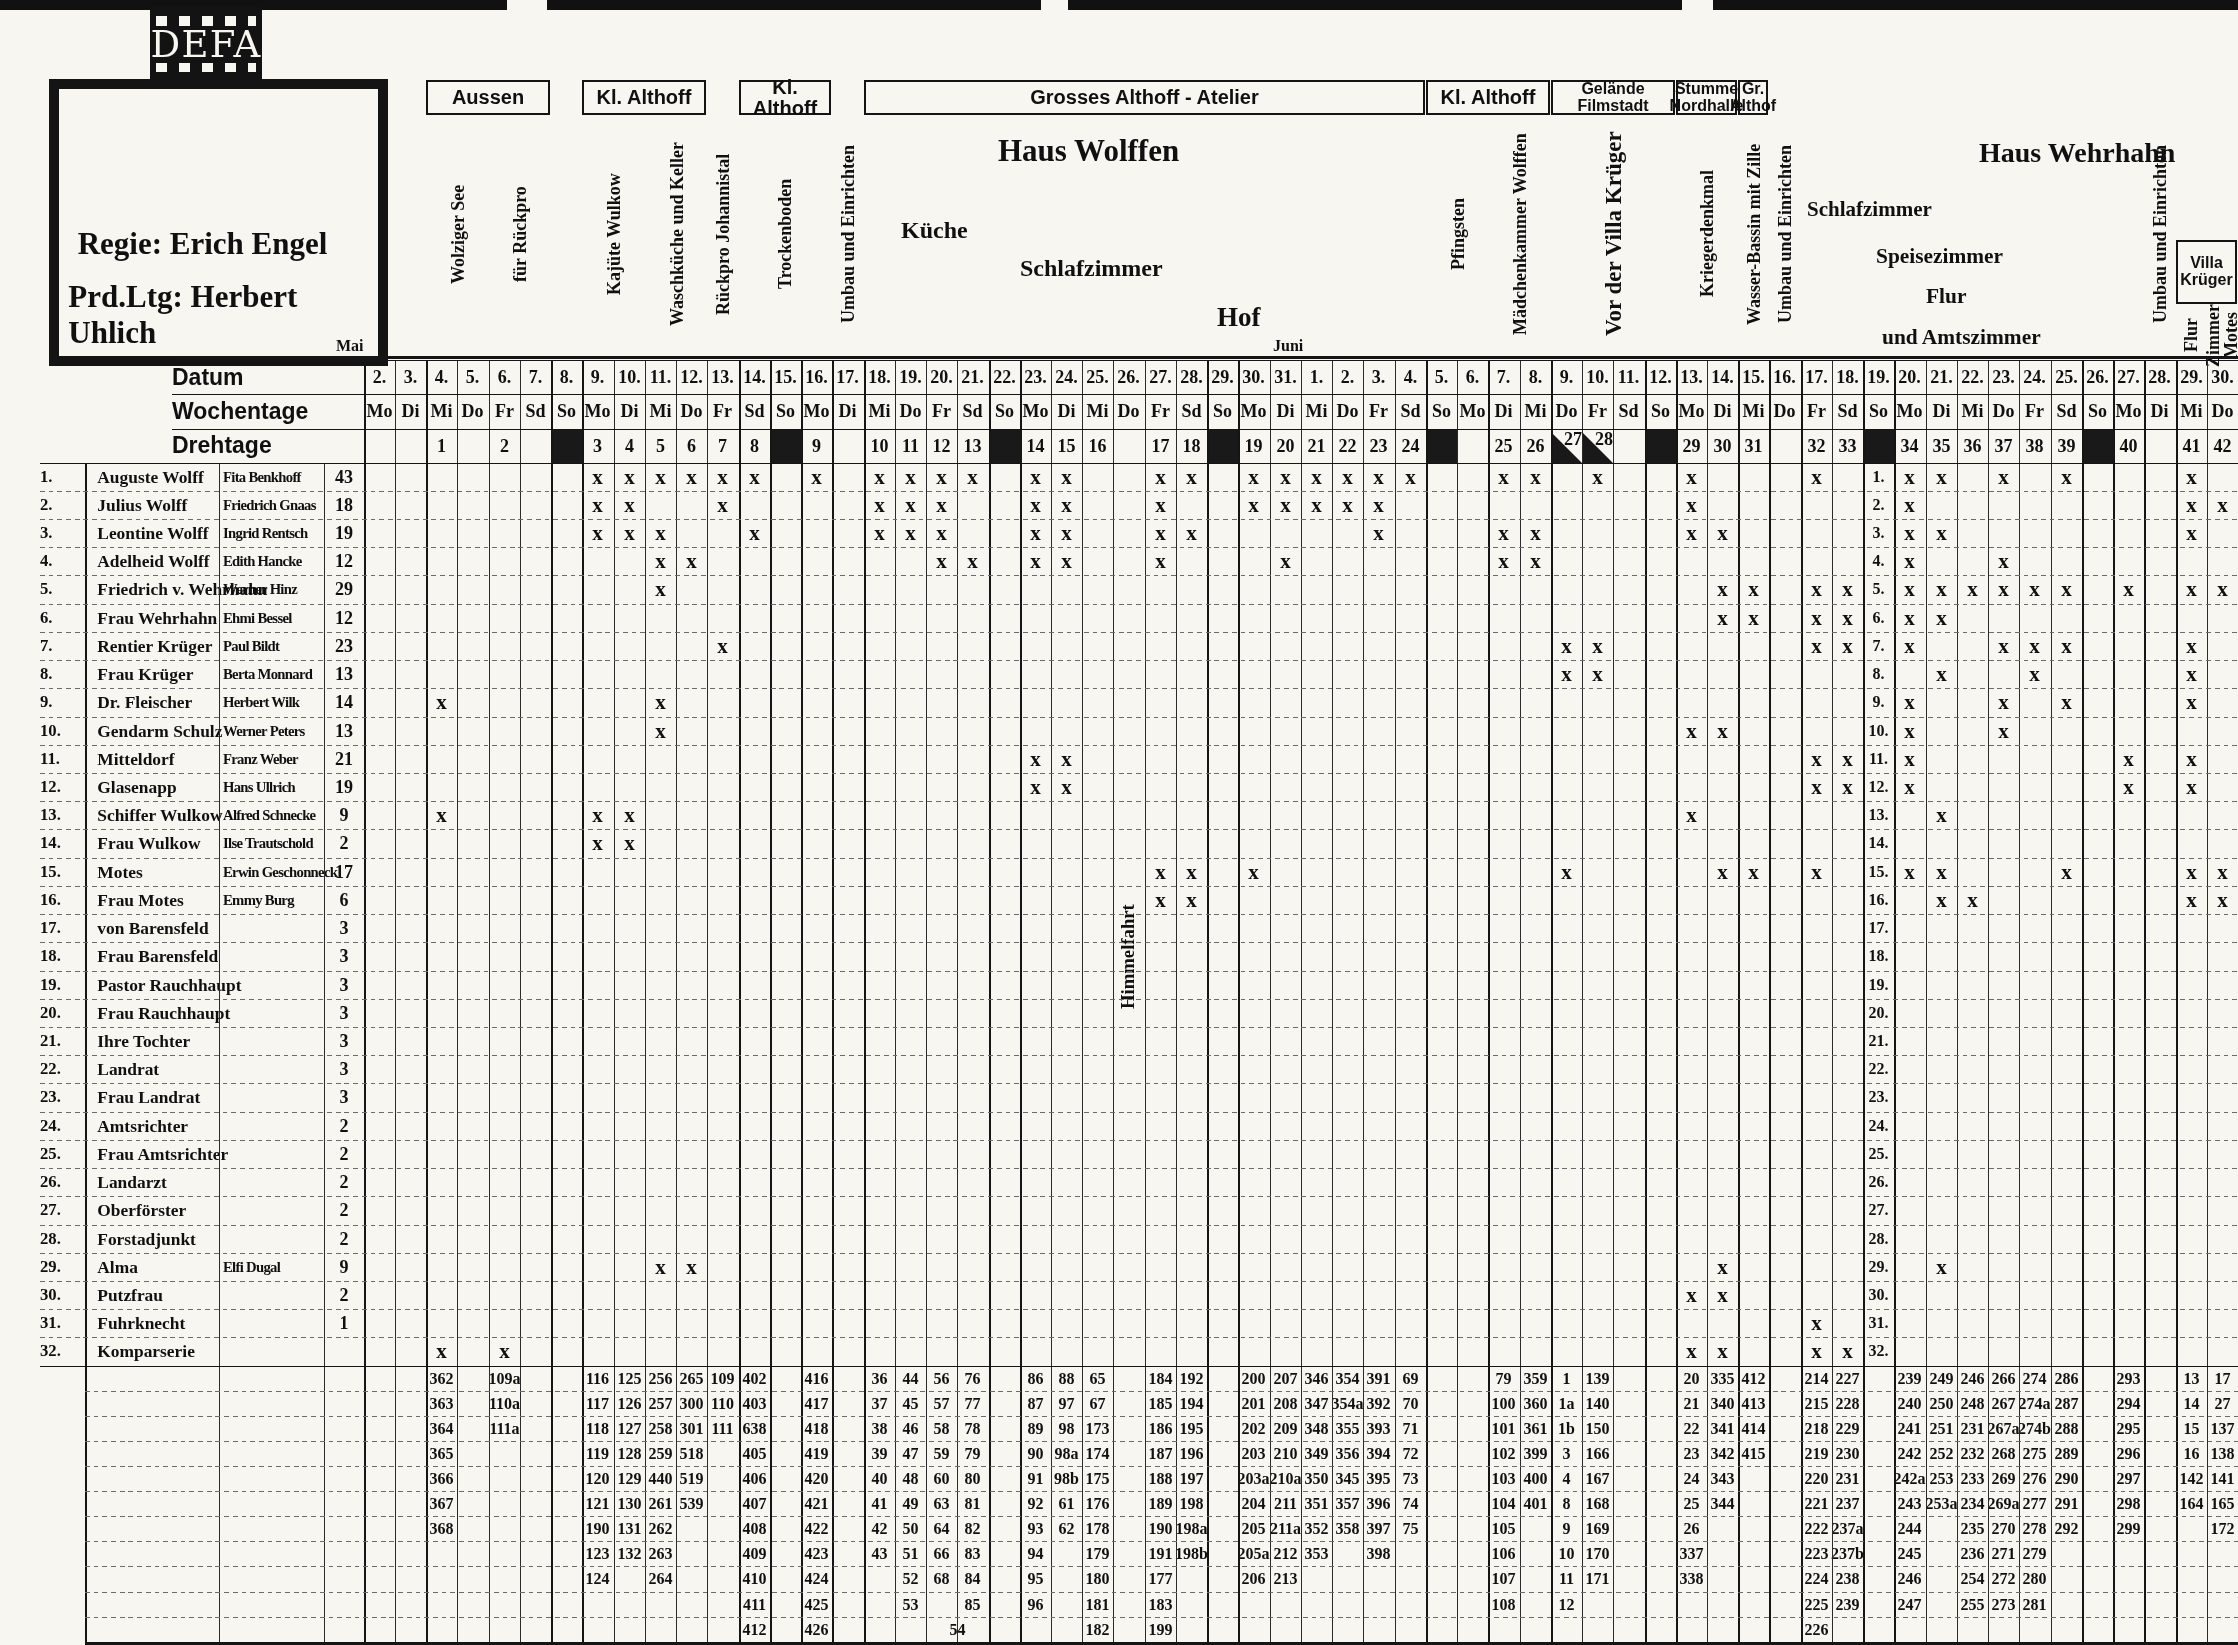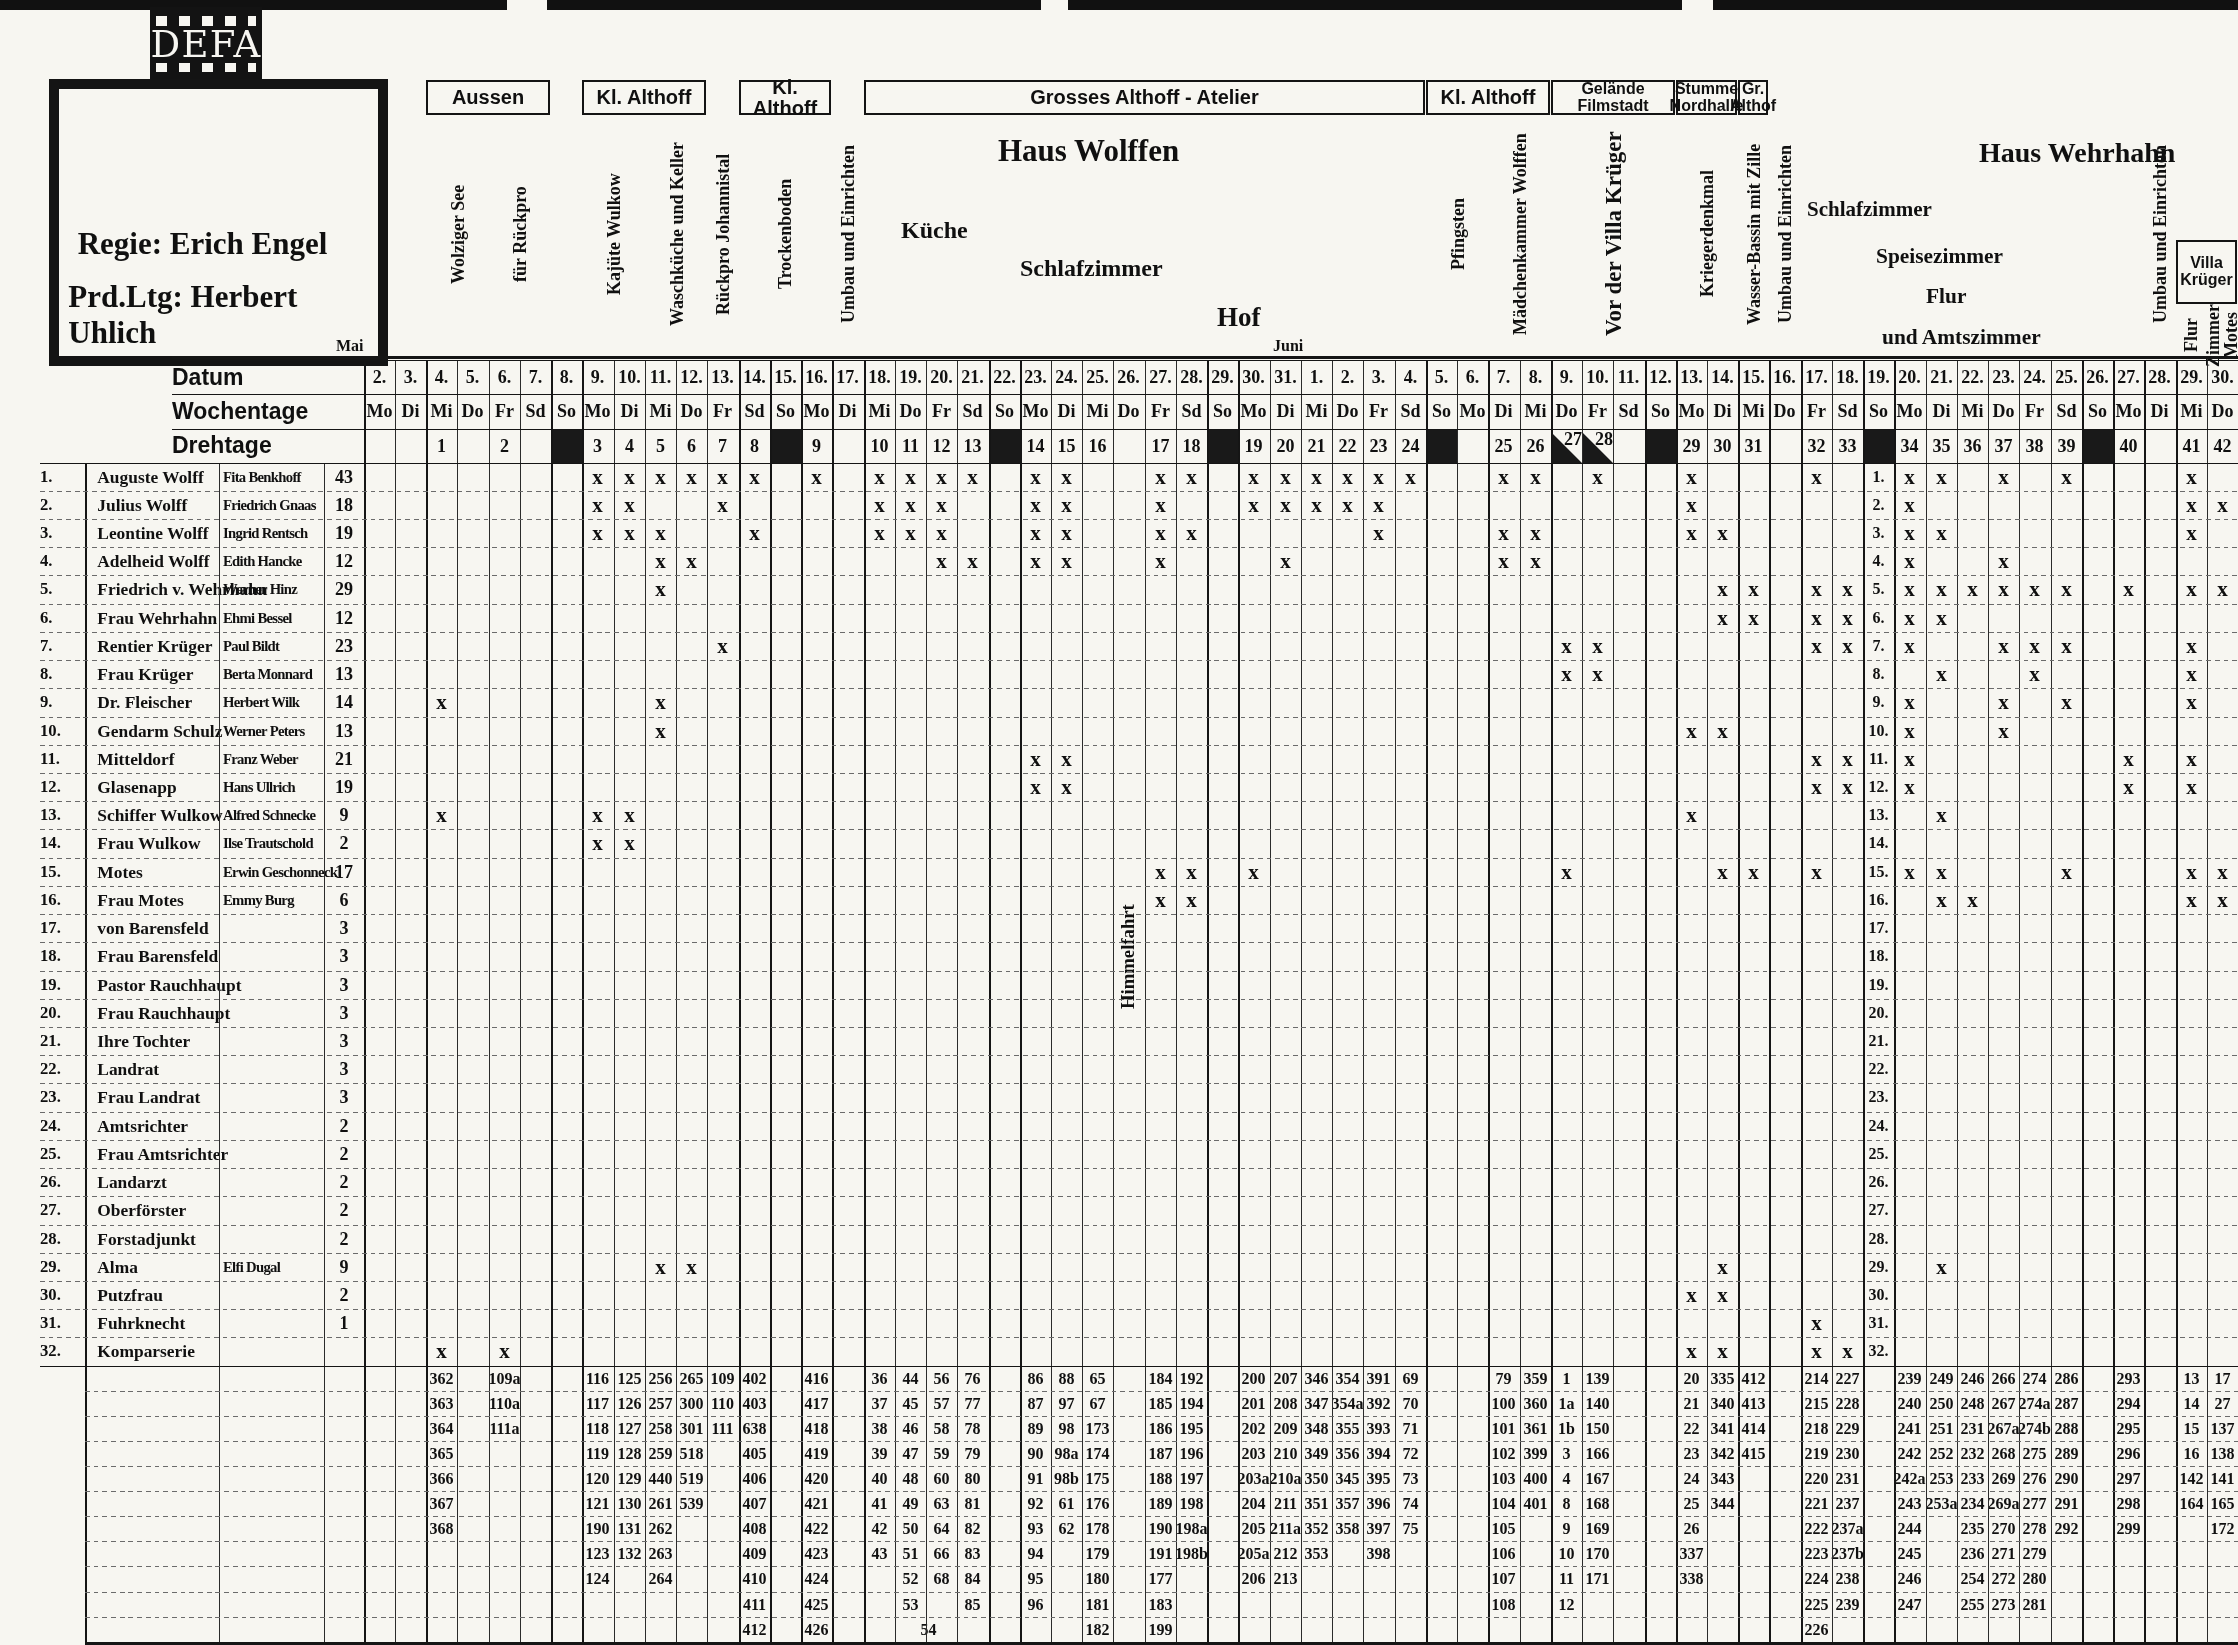--- a/index.html
+++ b/index.html
@@ -677,21 +677,21 @@
       <div class="cell scene hw" style="left: 895px; top: 1366px; width: 31px; height: 25px;">44</div>
       <div class="cell scene hw" style="left: 895px; top: 1391px; width: 31px; height: 25px;">45</div>
       <div class="cell scene hw" style="left: 895px; top: 1416px; width: 31px; height: 25px;">46</div>
       <div class="cell scene hw" style="left: 895px; top: 1441px; width: 31px; height: 25px;">47</div>
       <div class="cell scene hw" style="left: 895px; top: 1466px; width: 31px; height: 25px;">48</div>
       <div class="cell scene hw" style="left: 895px; top: 1491px; width: 31px; height: 25px;">49</div>
       <div class="cell scene hw" style="left: 895px; top: 1516px; width: 31px; height: 25px;">50</div>
       <div class="cell scene hw" style="left: 895px; top: 1541px; width: 31px; height: 25px;">51</div>
       <div class="cell scene hw" style="left: 895px; top: 1566px; width: 31px; height: 25px;">52</div>
       <div class="cell scene hw" style="left: 895px; top: 1592px; width: 31px; height: 25px;">53</div>
-      <div class="cell scene hw" style="left: 913px; top: 1617px; width: 31px; height: 25px; text-align: center;">54</div>
+      <div class="cell scene hw" style="left: 942px; top: 1617px; width: 31px; height: 25px; text-align: center;">54</div>
       <div class="cell scene hw" style="left: 926px; top: 1366px; width: 31px; height: 25px;">56</div>
       <div class="cell scene hw" style="left: 926px; top: 1391px; width: 31px; height: 25px;">57</div>
       <div class="cell scene hw" style="left: 926px; top: 1416px; width: 31px; height: 25px;">58</div>
       <div class="cell scene hw" style="left: 926px; top: 1441px; width: 31px; height: 25px;">59</div>
       <div class="cell scene hw" style="left: 926px; top: 1466px; width: 31px; height: 25px;">60</div>
       <div class="cell scene hw" style="left: 926px; top: 1491px; width: 31px; height: 25px;">63</div>
       <div class="cell scene hw" style="left: 926px; top: 1516px; width: 31px; height: 25px;">64</div>
       <div class="cell scene hw" style="left: 926px; top: 1541px; width: 31px; height: 25px;">66</div>
       <div class="cell scene hw" style="left: 926px; top: 1566px; width: 31px; height: 25px;">68</div>
       <div class="cell scene hw" style="left: 957px; top: 1366px; width: 31px; height: 25px;">76</div>

